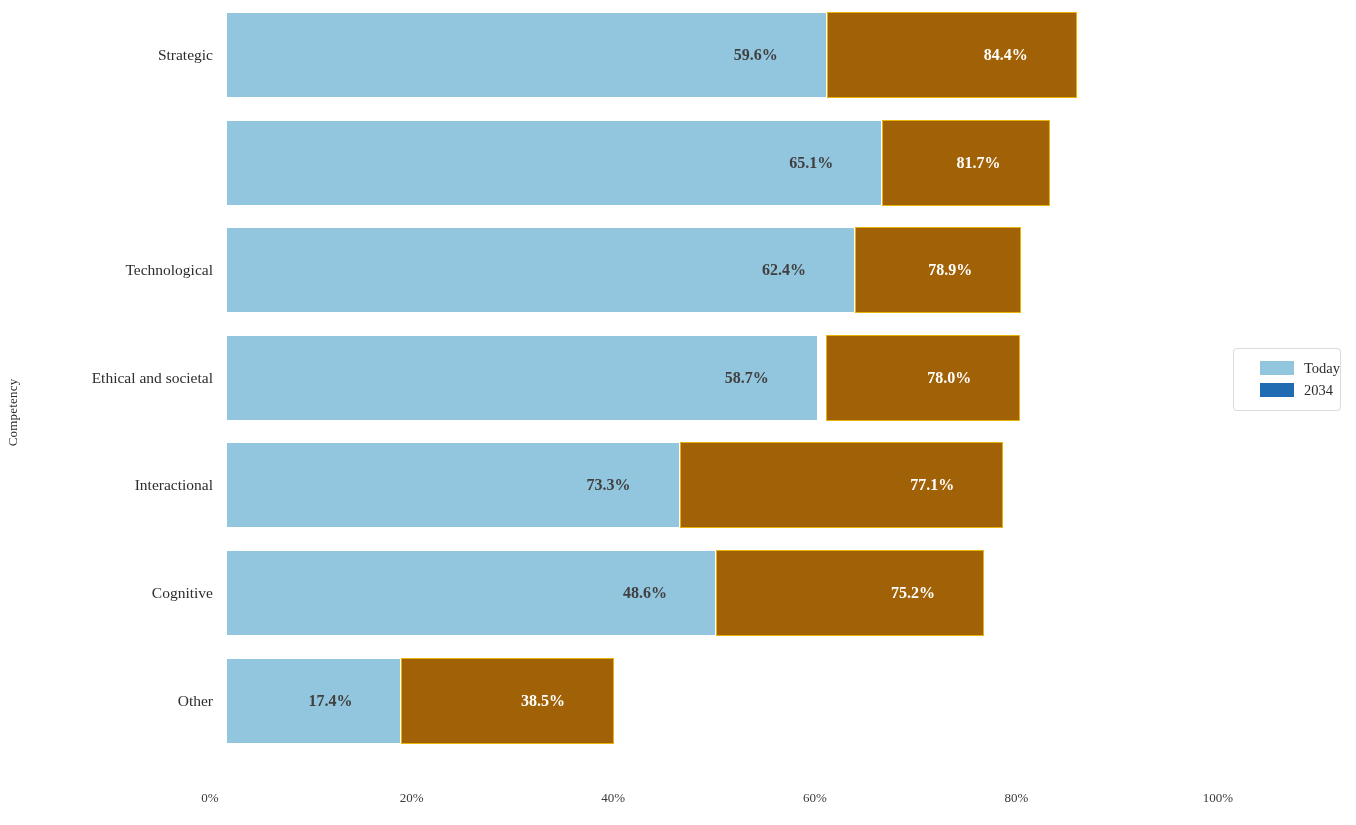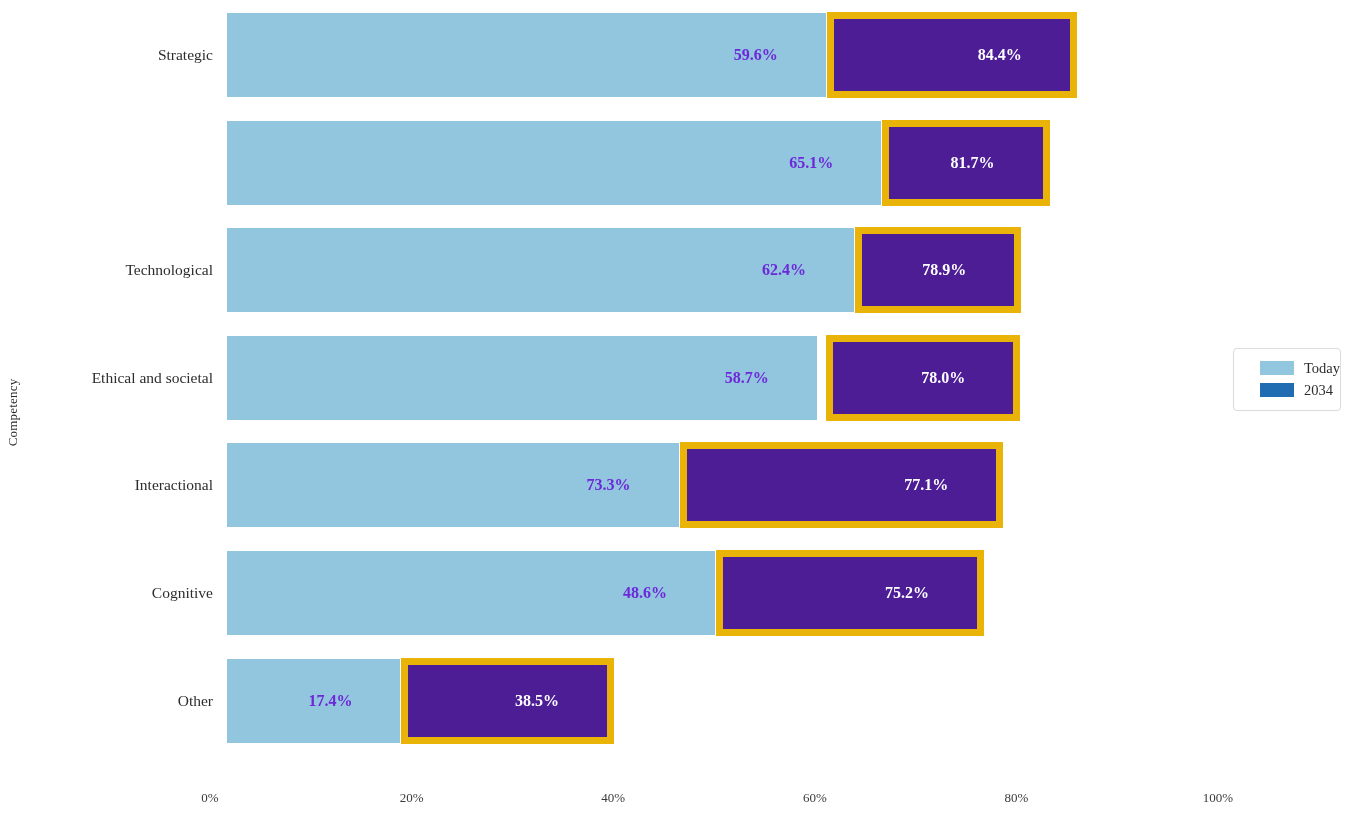--- a/index.html
+++ b/index.html
@@ -77,31 +77,31 @@
     align-items: center;
     justify-content: flex-end;
     overflow: hidden;
   }
   .bar-today {
     left: 0;
     background: #92c5de;
     border: 1px solid #ffffff;
   }
   .bar-2034 {
-    background: #4c1d95;
-    border: 7px solid #eab308;
+    background: #a16207;
+    border: 1px solid #eab308;
   }
 
   .bar-value {
     font-size: 16px;
     white-space: nowrap;
     padding-right: 48px;
     font-weight: 700;
   }
-  .bar-today .bar-value { color: #6d28d9; }
+  .bar-today .bar-value { color: #404040; }
   .bar-2034  .bar-value { color: #ffffff; }
 
   
   .x-axis {
     position: absolute;
     left: 210px;
     top: 790px;
     width: 1008px;
     height: 24px;
   }

